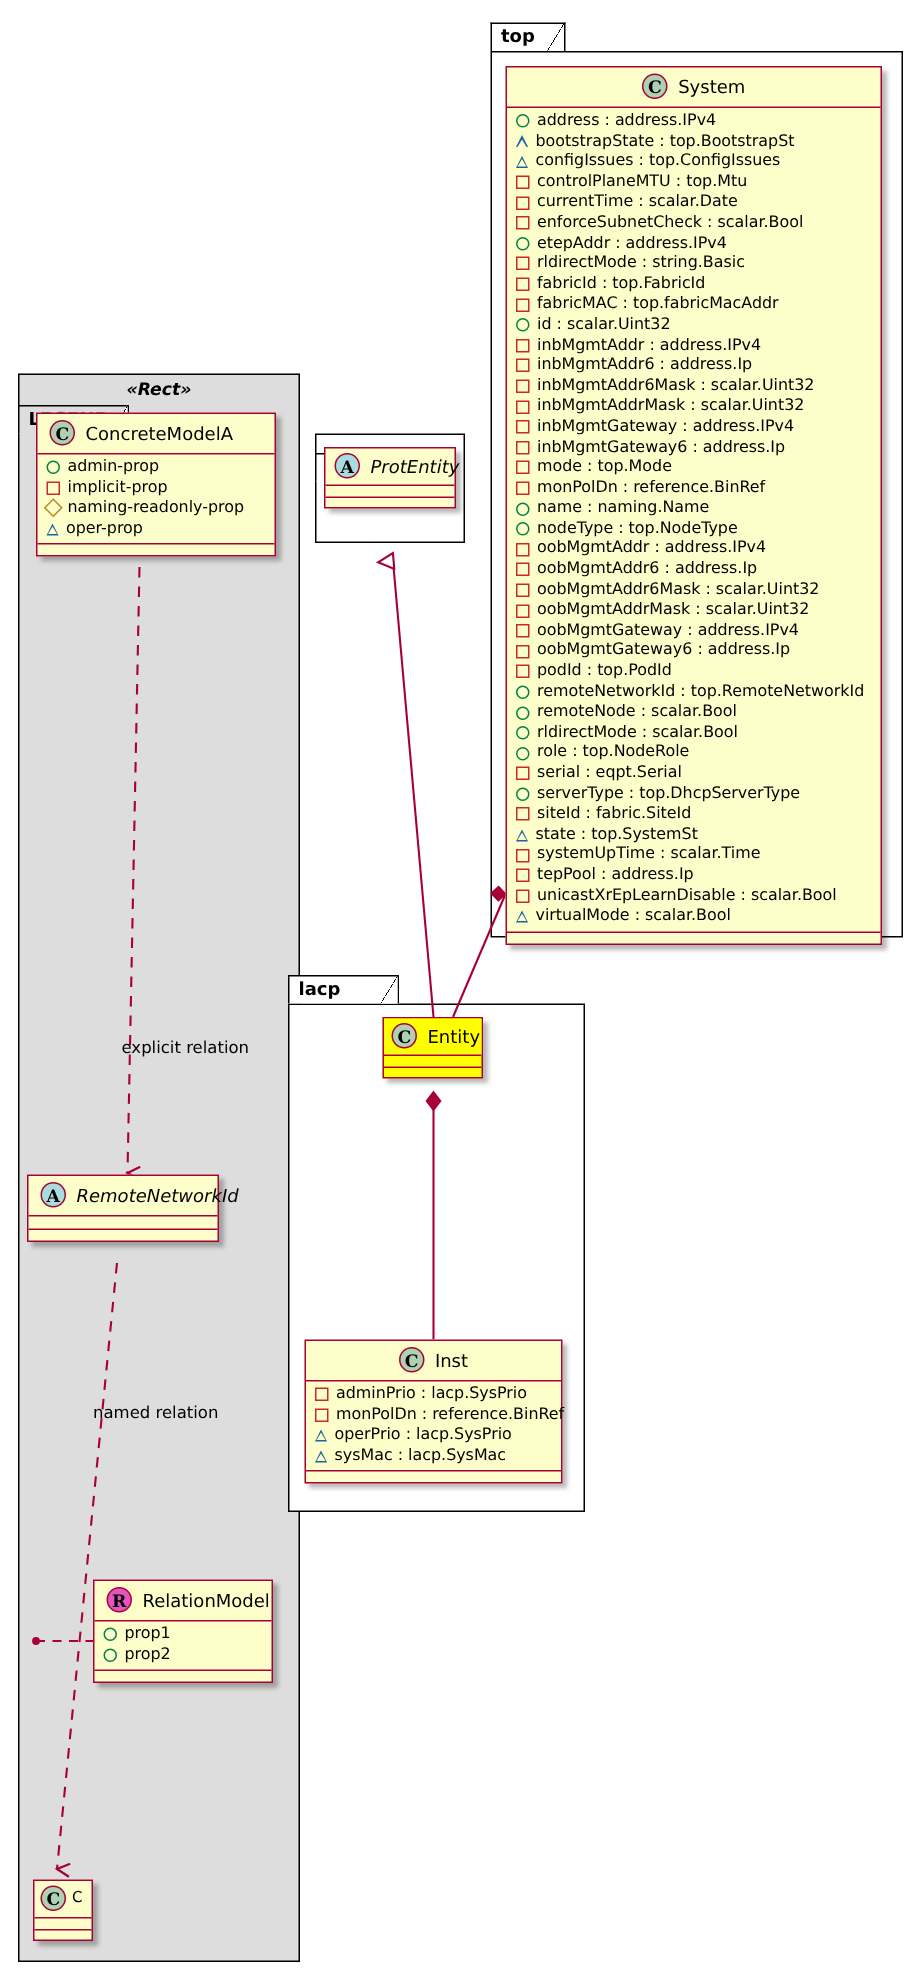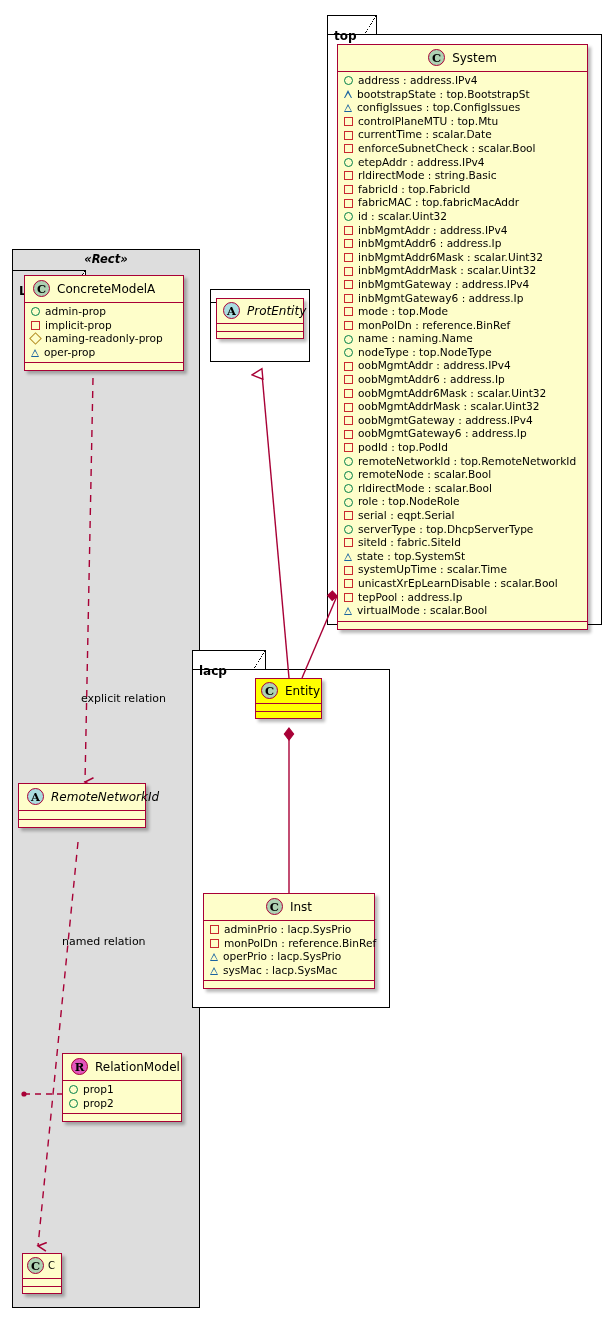--- a/index.html
+++ b/index.html
@@ -6,21 +6,21 @@
   body{
     width:610px;height:1318px;position:relative;overflow:hidden;
     font-family:"DejaVu Sans","Liberation Sans",sans-serif;
     font-size:11px;color:#000000;
   }
   
   .pkg{position:absolute;box-sizing:border-box;}
   .pkg-tab{
     position:absolute;left:0;top:0;height:19px;box-sizing:border-box;
     border:1.5px solid #000000;border-bottom:none;background:#fff;
-    font-weight:bold;font-size:12px;line-height:17px;padding:12px 14px 0 6px;
+    font-weight:bold;font-size:12px;line-height:17px;padding:0 14px 0 6px;
     white-space:nowrap;z-index:3;
   }
   .pkg-tab::after{
     content:"";position:absolute;right:0;top:0;width:11px;height:100%;
     background:linear-gradient(to left top,#ffffff 49.4%,#000000 49.4%,#000000 52%,transparent 52%);
   }
   .pkg-body{
     position:absolute;left:0;box-sizing:border-box;
     border:1.5px solid #000000;background:#ffffff;
   }
@@ -372,25 +372,25 @@
       <div class="attr">
         <span class="ic tri"></span>
         <span class="txt">state : top.SystemSt</span>
       </div>
       <div class="attr">
         <span class="ic sq"></span>
         <span class="txt">systemUpTime : scalar.Time</span>
       </div>
       <div class="attr">
         <span class="ic sq"></span>
+        <span class="txt">tepPool : address.Ip</span>
+      </div>
+      <div class="attr">
+        <span class="ic sq"></span>
         <span class="txt">unicastXrEpLearnDisable : scalar.Bool</span>
-      </div>
-      <div class="attr">
-        <span class="ic sq"></span>
-        <span class="txt">tepPool : address.Ip</span>
       </div>
       <div class="attr">
         <span class="ic tri"></span>
         <span class="txt">virtualMode : scalar.Bool</span>
       </div>
     </div>
   <div class="ops"></div>
 </div>
 
 <div class="pkg" style="left:192px;top:650px;width:198px;height:358px;">

